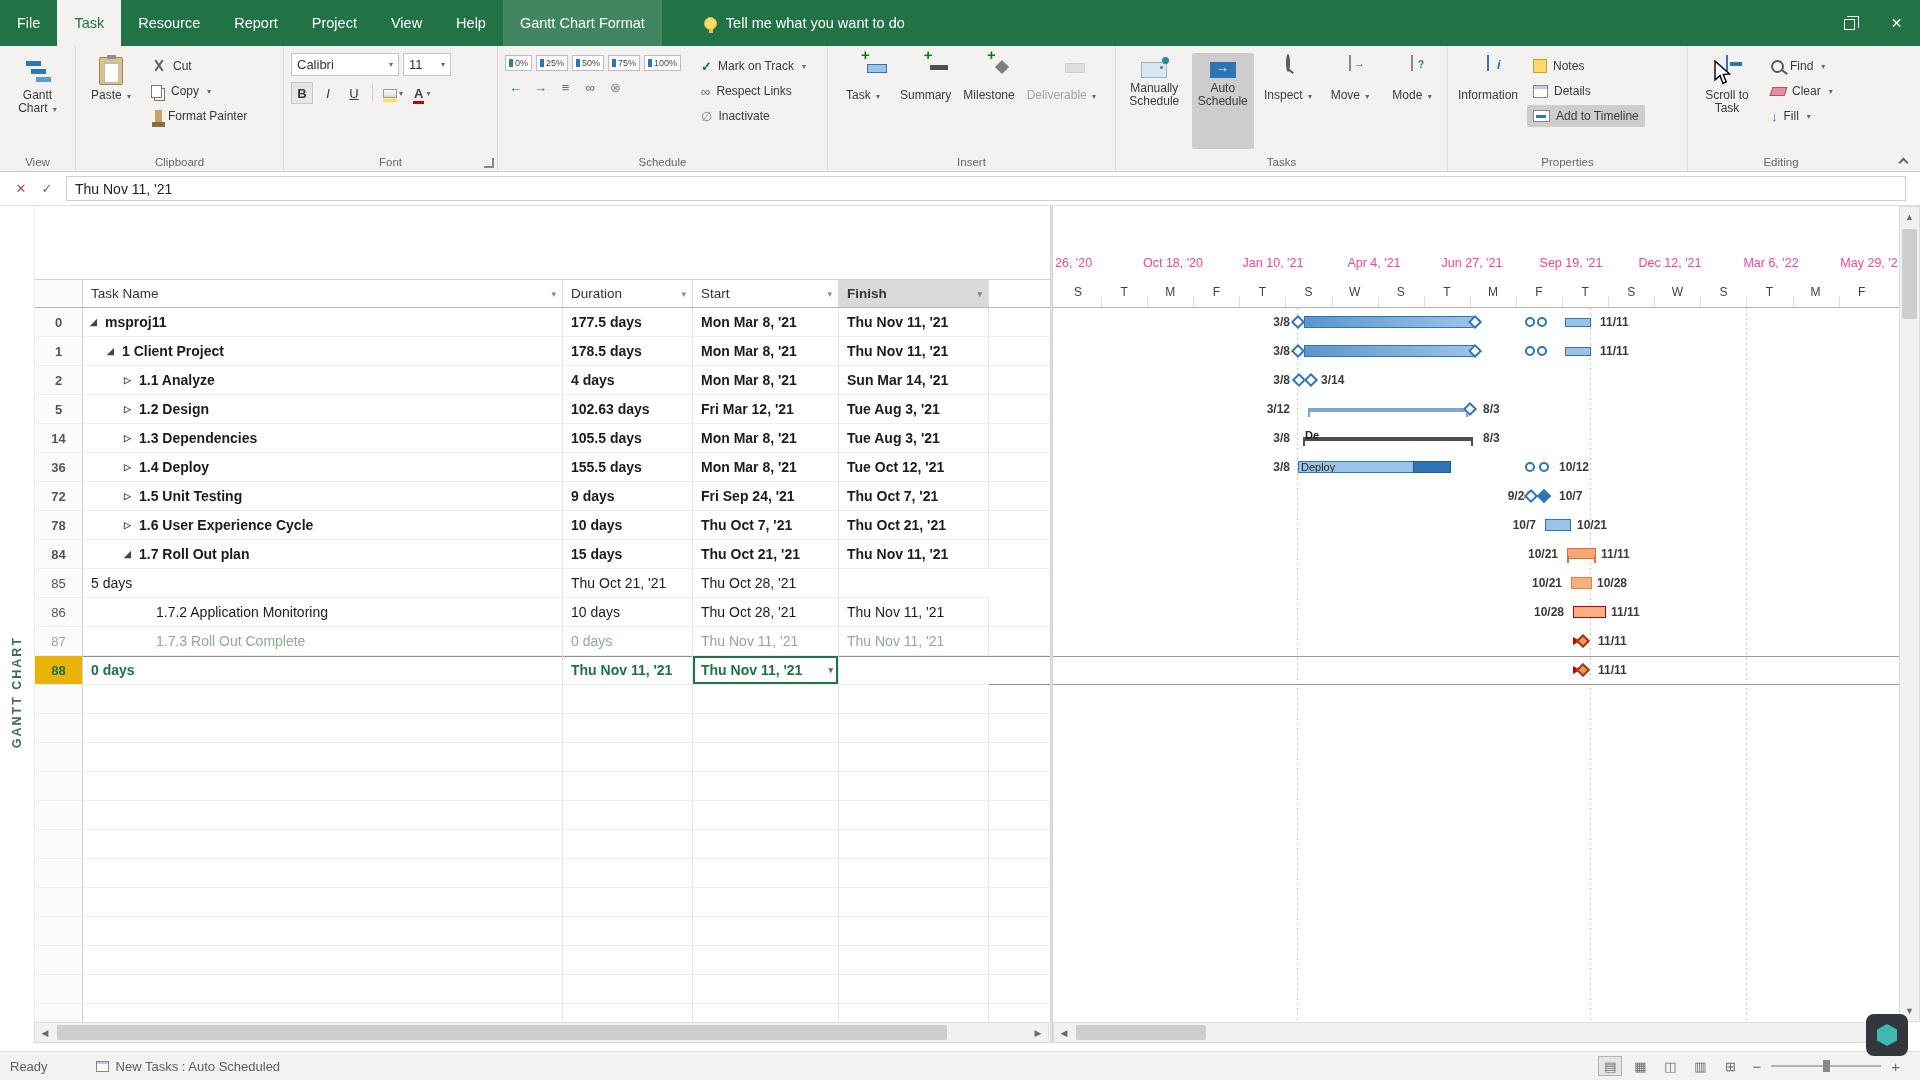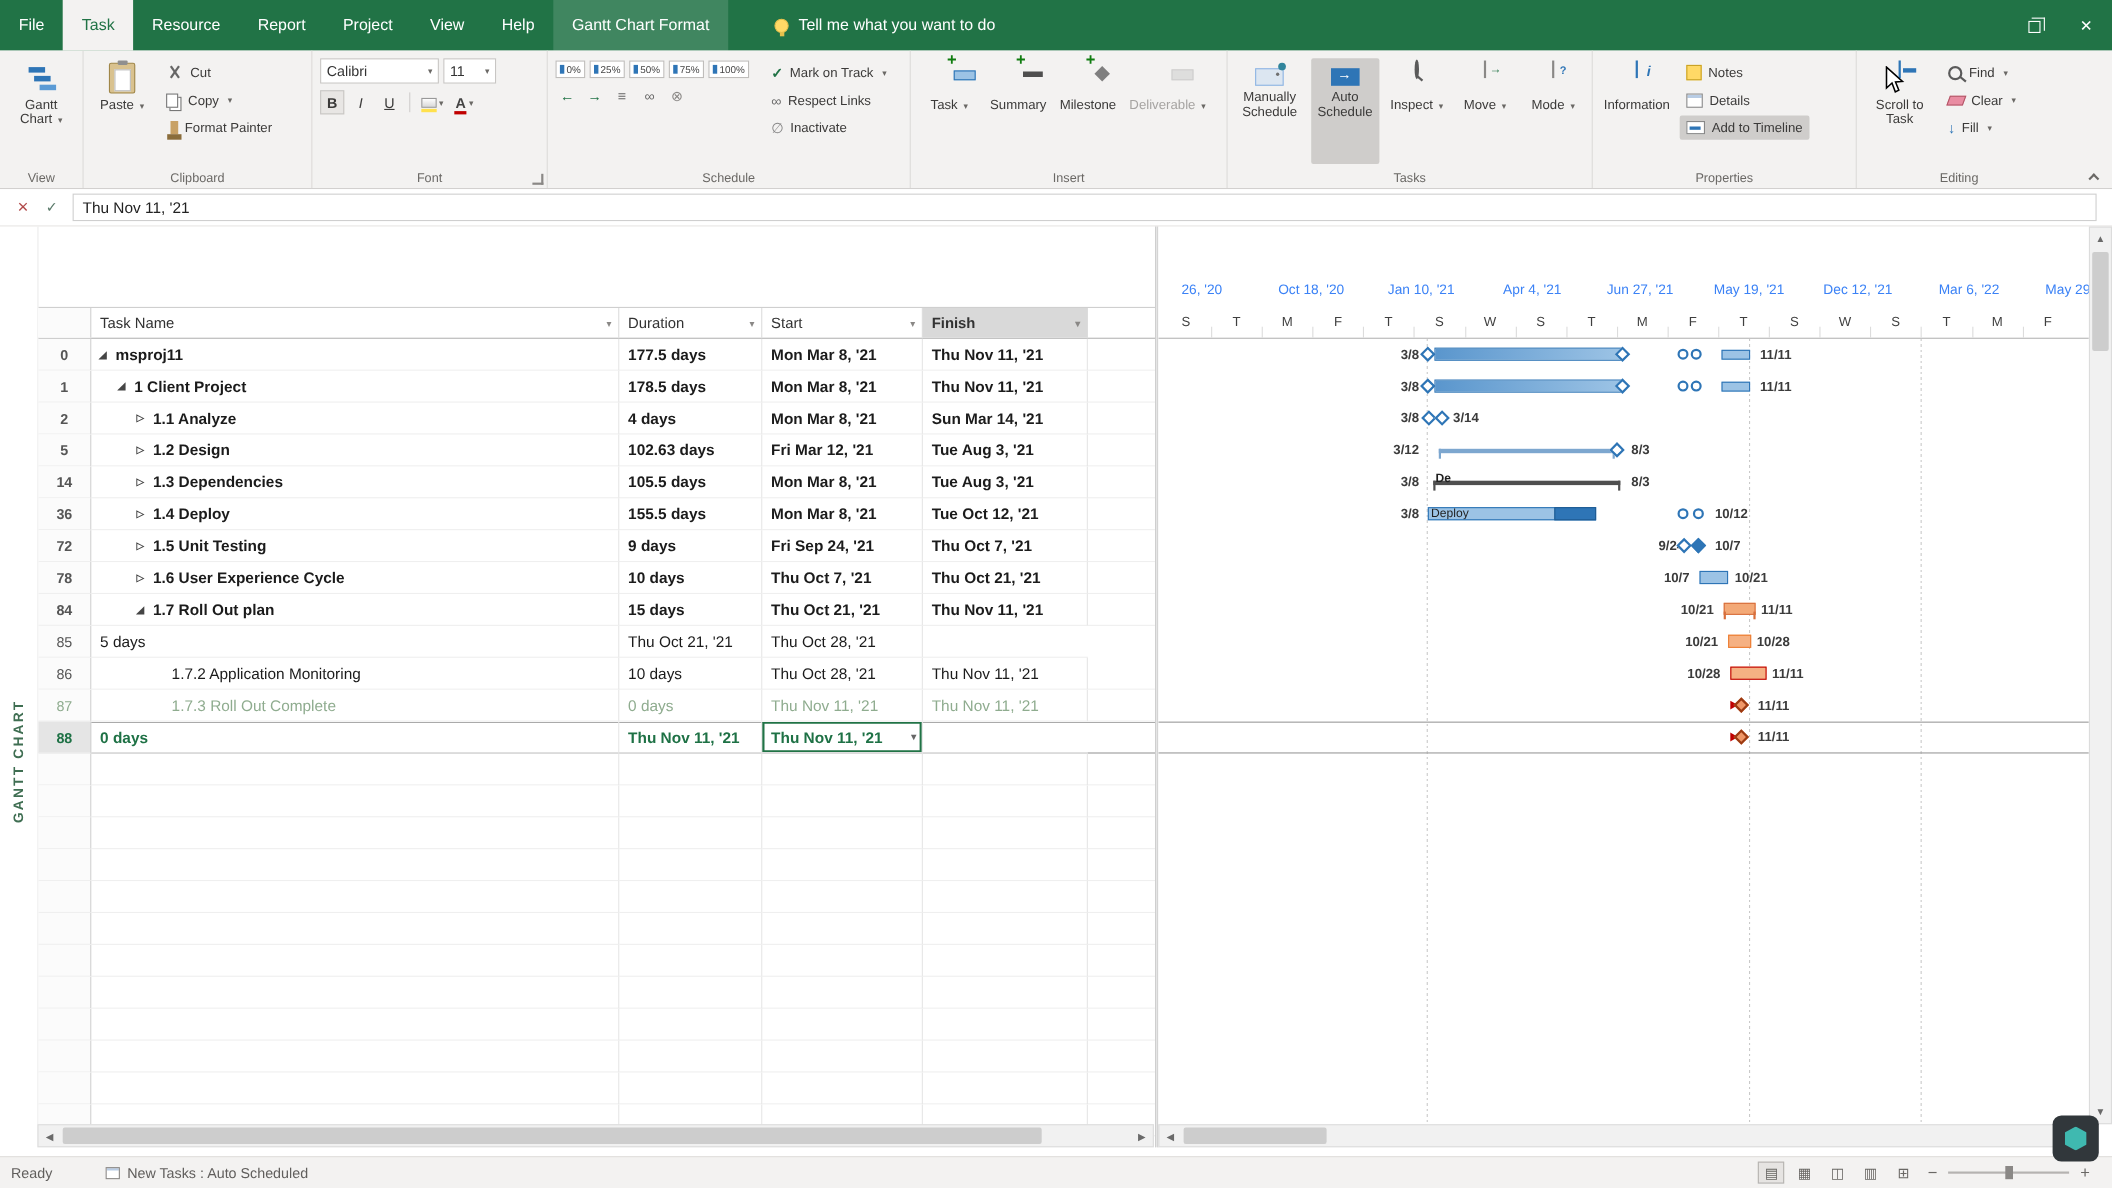--- a/index.html
+++ b/index.html
@@ -139,40 +139,40 @@
   .h .filt { margin-left:auto; margin-right:6px; font-size:9px; color:#8a8886; }
   .h.hnum { background:#fbfbfb; padding:0; border-right:1px solid #d2d2d2; }
   .h.h-fin { background:#d9d9d9; font-weight:bold; }
   .h.hfill { border-right:none; }
   .t-body { position:relative; }
   .t-row { height:29px; }
   .c { display:flex; align-items:center; border-right:1px solid #e6e6e6; border-bottom:1px solid #efefef;
     padding-left:8px; height:29px; overflow:hidden; color:#1b1b1b; font-size:14px; white-space:nowrap; }
   .c-num { justify-content:center; padding:0; background:#fbfbfb; border-right:1px solid #d2d2d2;
     color:#555; font-size:13px; }
-  .c-num.seln { background:#e5e5e5; color:#2b2b2b; }
+  .c-num.seln { background:#eab308; color:#2b2b2b; }
   .c-fill { border-right:none; }
   .t-row.bold .c { font-weight:bold; }
   .t-row.muted .c { color:#8fac8f; }
   .t-row.sel .c { color:#1e7145; }
   .t-row.sel { box-shadow:inset 0 1px 0 #8f8f8f, inset 0 -1px 0 #8f8f8f; }
   .c-name { position:relative; }
   .tri { position:absolute; font-size:9px; color:#454545; top:50%; transform:translateY(-50%); }
   .c-fin { position:relative; }
   .c-fin.fin-sel { box-shadow:inset 0 0 0 2px #217346; }
   .cell-dd { position:absolute; right:5px; top:50%; transform:translateY(-50%); font-size:9px; color:#666; }
 
   
   .pane-divider { position:absolute; left:1050px; top:206px; width:3px; bottom:37px;
     background:#e8e8e8; border-left:1px solid #cfcfcf; border-right:1px solid #cfcfcf; }
 
   
   .chart-pane { position:absolute; left:1053px; top:206px; width:846px; height:816px; background:#fff; overflow:hidden; }
   .g-blank { height:44px; }
-  .g-tier1 { position:relative; height:29px; font-size:12.5px; color:#3b82f6;margin-left:19px; }
+  .g-tier1 { position:relative; height:29px; font-size:12.5px; color:#ec4899; }
   .g-tier2 { position:relative; height:29px; font-size:12px; color:#3f3f3f; border-bottom:1px solid #b5b5b5; }
   .tt-label { position:absolute; top:6px; transform:translateX(-50%); white-space:nowrap; }
   .tt-label.left { transform:none; }
   .td-letter { position:absolute; top:6px; transform:translateX(-50%); }
   .td-tick { position:absolute; bottom:0; width:1px; height:10px; background:#dcdcdc; }
   .g-body { position:relative; height:714px; }
   .g-grid { position:absolute; top:0; bottom:0; width:1px;
     background:repeating-linear-gradient(to bottom,#c9c9c9 0 2px, transparent 2px 5px); }
   .sel-line { position:absolute; left:0; right:0; height:1px; background:#9a9a9a; }
   .g-row { position:absolute; left:0; right:0; height:29px; }
@@ -783,21 +783,21 @@
   <div class="pane-divider"></div>
 
   <div class="chart-pane">
     <div class="g-blank"></div>
     <div class="g-tier1">
         <div class="tt-label left" style="left: 2px;">26, '20</div>
         <div class="tt-label" style="left: 120px;">Oct 18, '20</div>
         <div class="tt-label" style="left: 220px;">Jan 10, '21</div>
         <div class="tt-label" style="left: 321px;">Apr 4, '21</div>
         <div class="tt-label" style="left: 419px;">Jun 27, '21</div>
-        <div class="tt-label" style="left: 518px;">May 19, '21</div>
+        <div class="tt-label" style="left: 518px;">Sep 19, '21</div>
         <div class="tt-label" style="left: 617px;">Dec 12, '21</div>
         <div class="tt-label" style="left: 718px;">Mar 6, '22</div>
         <div class="tt-label" style="left: 816px;">May 29, '2</div>
       </div>
     <div class="g-tier2">
         <div class="td-letter" style="left: 25px;">S</div>
         <div class="td-tick" style="left: 48.05px;"></div>
         <div class="td-letter" style="left: 71.1px;">T</div>
         <div class="td-tick" style="left: 94.15px;"></div>
         <div class="td-letter" style="left: 117.2px;">M</div>

